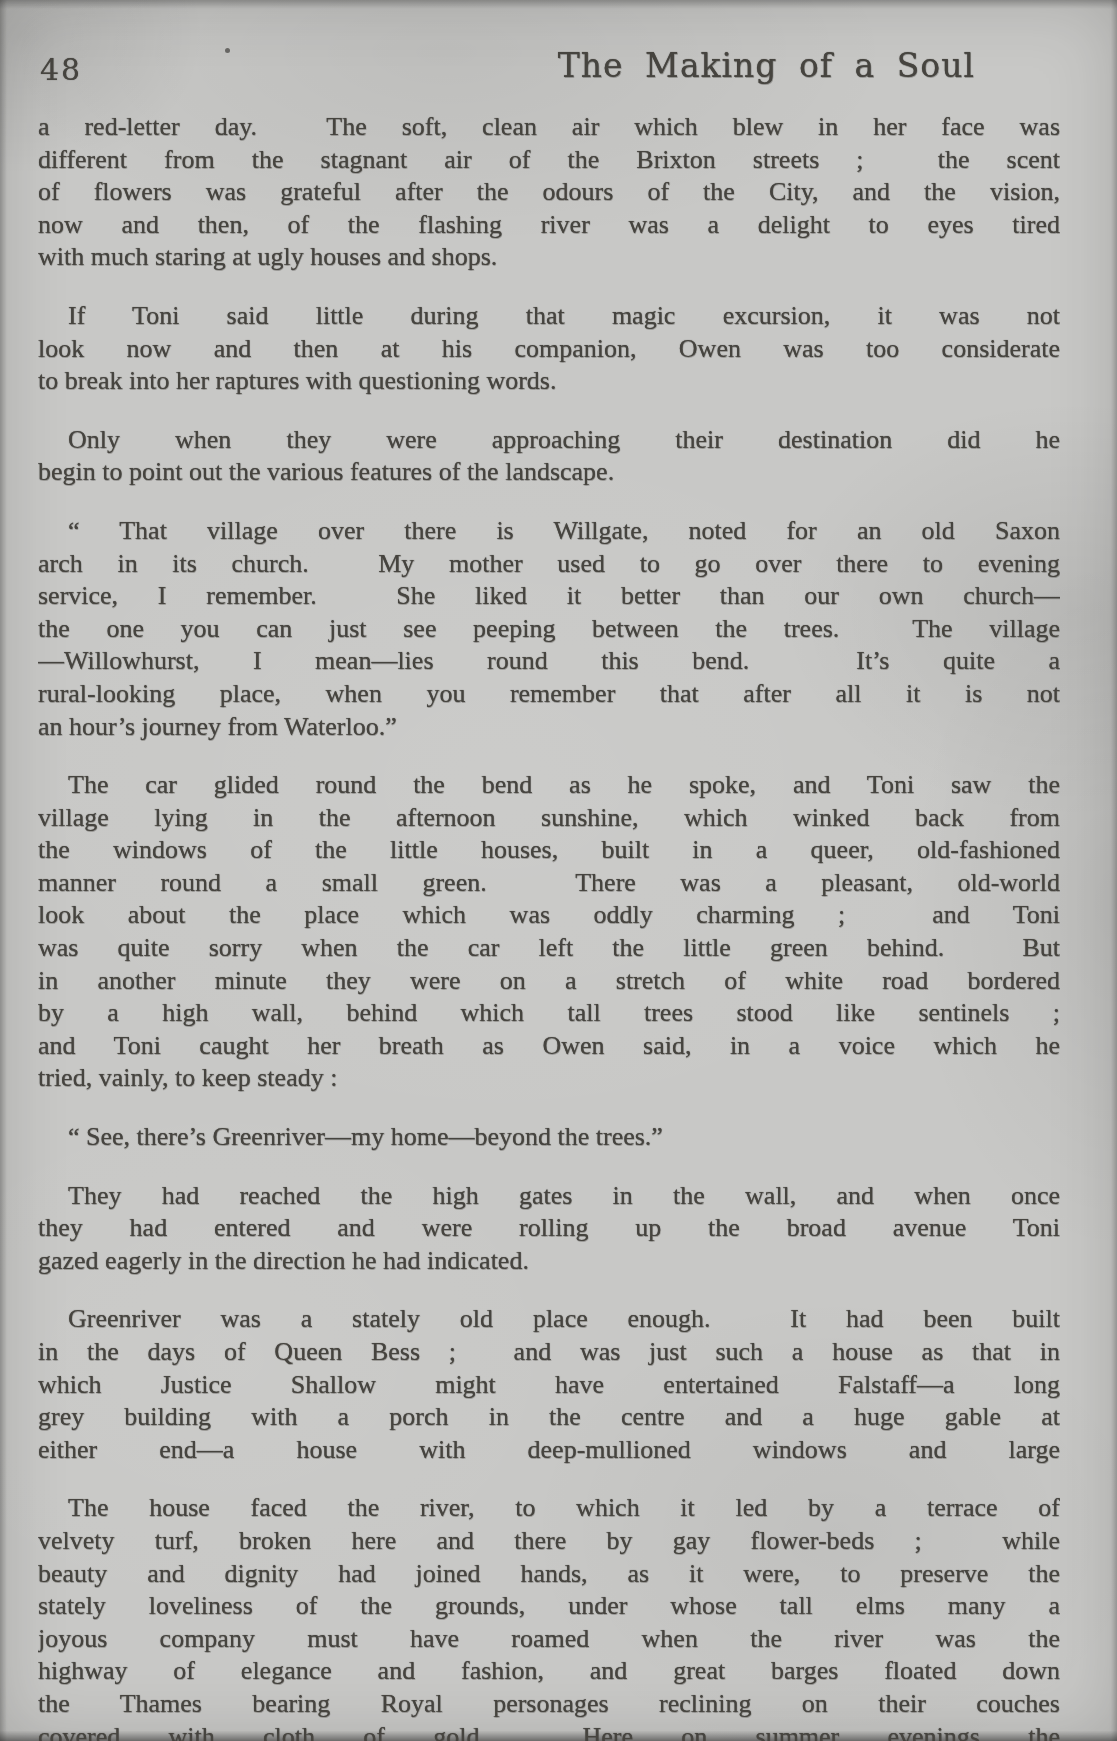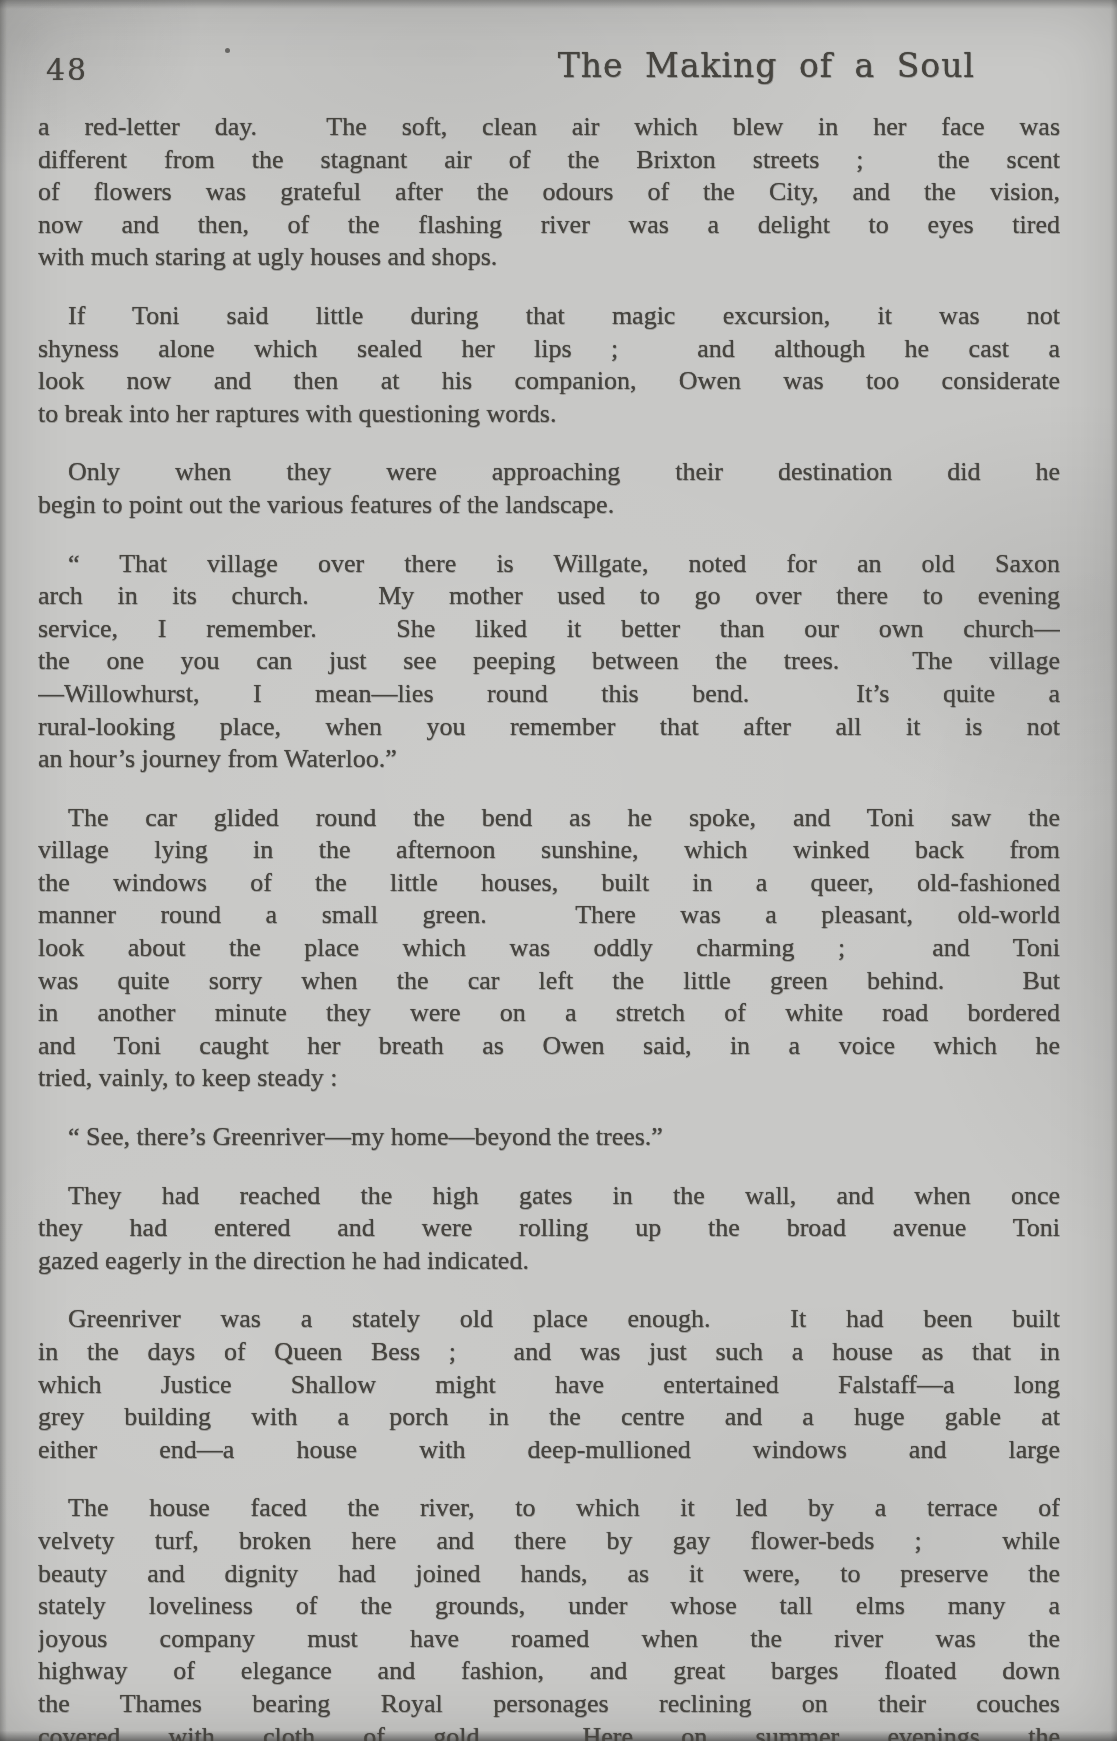--- a/index.html
+++ b/index.html
@@ -38,21 +38,21 @@
     background: linear-gradient(270deg, rgba(0,0,0,0.14), rgba(0,0,0,0));
   }
   .speck {
     position: absolute; left: 225px; top: 48px; width: 5px; height: 5px;
     border-radius: 50%; background: rgba(55,53,50,0.65);
   }
   .header {
     position: absolute; top: 46px; left: 38px; width: 1022px; height: 40px;
   }
   .page-number {
-    position: absolute; left: 8px; top: 6px;
+    position: absolute; left: 2px; top: 6px;
     font-size: 30px; letter-spacing: 2px;
     text-shadow: 0 0 1px rgba(64,62,58,0.8);
   }
   .page-title {
     position: absolute; left: 0; right: 85px; top: 0;
     text-align: right;
     font-size: 33px;
     word-spacing: 10px;
     letter-spacing: 1px;
     text-shadow: 0 0 1px rgba(64,62,58,0.85), 0.6px 0.6px 0 rgba(64,62,58,0.3);
@@ -93,21 +93,20 @@
   <div class="text-block" id="text-block">
       <div class="para">
         <div class="line">a red-letter day.  The soft, clean air which blew in her face was</div>
         <div class="line">different from the stagnant air of the Brixton streets ;  the scent</div>
         <div class="line">of flowers was grateful after the odours of the City, and the vision,</div>
         <div class="line">now and then, of the flashing river was a delight to eyes tired</div>
         <div class="line last">with much staring at ugly houses and shops.</div>
       </div>
       <div class="para">
         <div class="line indent">If Toni said little during that magic excursion, it was not</div>
-        <div class="line">shyness alone which sealed her lips ;  and although he cast a</div>
         <div class="line">look now and then at his companion, Owen was too considerate</div>
         <div class="line last">to break into her raptures with questioning words.</div>
       </div>
       <div class="para">
         <div class="line indent">Only when they were approaching their destination did he</div>
         <div class="line last">begin to point out the various features of the landscape.</div>
       </div>
       <div class="para">
         <div class="line indent">“ That village over there is Willgate, noted for an old Saxon</div>
         <div class="line">arch in its church.  My mother used to go over there to evening</div>
@@ -118,20 +117,21 @@
         <div class="line last">an hour’s journey from Waterloo.”</div>
       </div>
       <div class="para">
         <div class="line indent">The car glided round the bend as he spoke, and Toni saw the</div>
         <div class="line">village lying in the afternoon sunshine, which winked back from</div>
         <div class="line">the windows of the little houses, built in a queer, old-fashioned</div>
         <div class="line">manner round a small green.  There was a pleasant, old-world</div>
         <div class="line">look about the place which was oddly charming ;  and Toni</div>
         <div class="line">was quite sorry when the car left the little green behind.  But</div>
         <div class="line">in another minute they were on a stretch of white road bordered</div>
+        <div class="line">by a high wall, behind which tall trees stood like sentinels ;</div>
         <div class="line">and Toni caught her breath as Owen said, in a voice which he</div>
         <div class="line last">tried, vainly, to keep steady :</div>
       </div>
       <div class="para">
         <div class="line indent last">“ See, there’s Greenriver—my home—beyond the trees.”</div>
       </div>
       <div class="para">
         <div class="line indent">They had reached the high gates in the wall, and when once</div>
         <div class="line">they had entered and were rolling up the broad avenue Toni</div>
         <div class="line last">gazed eagerly in the direction he had indicated.</div>

